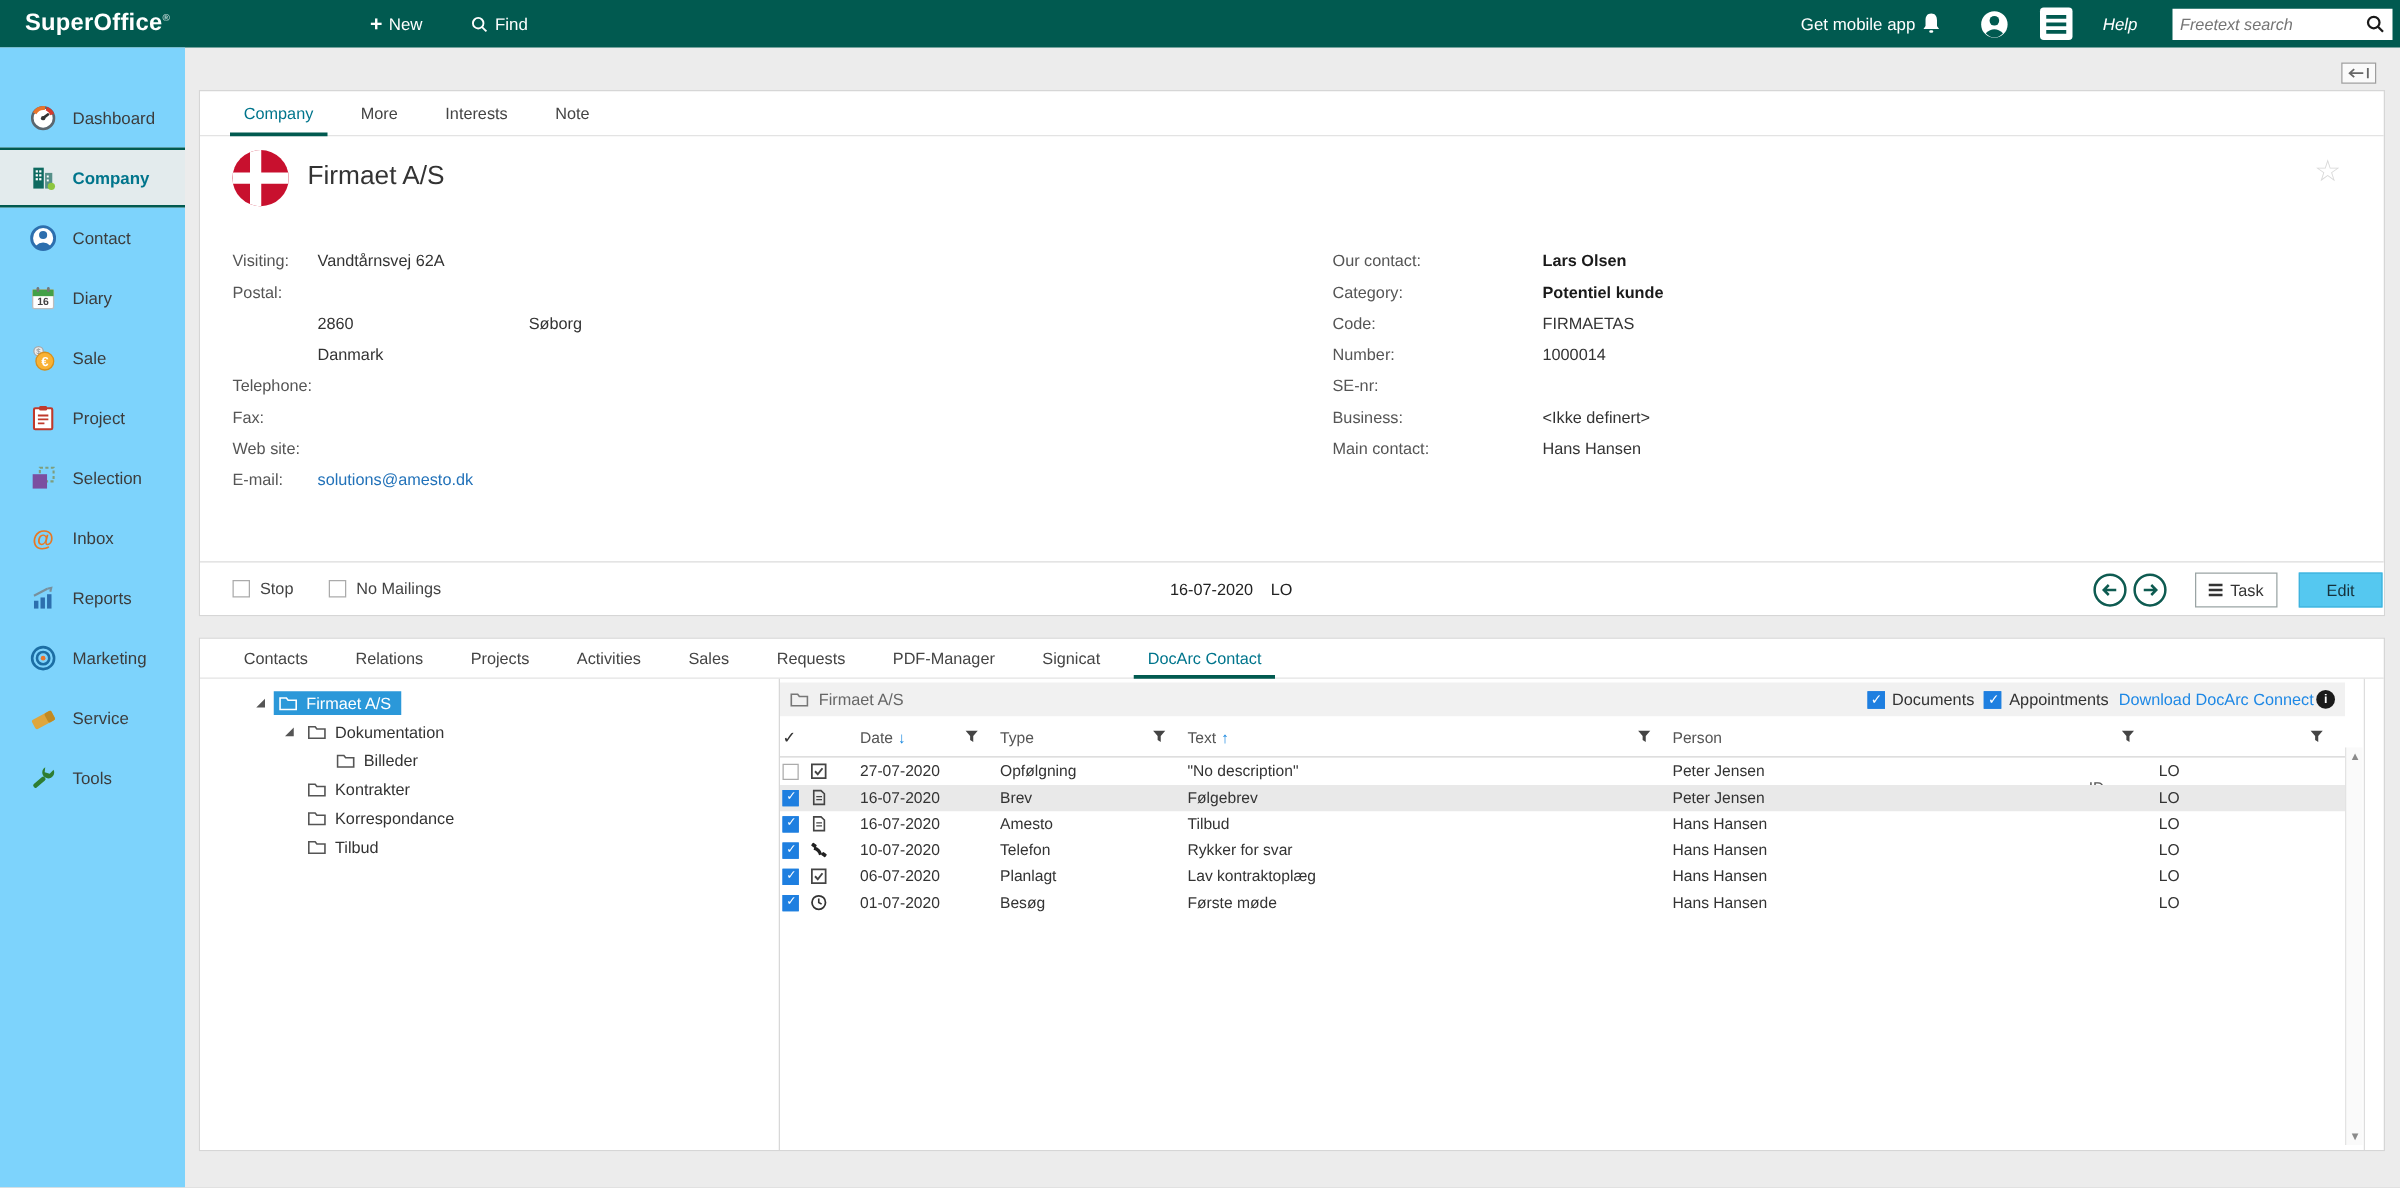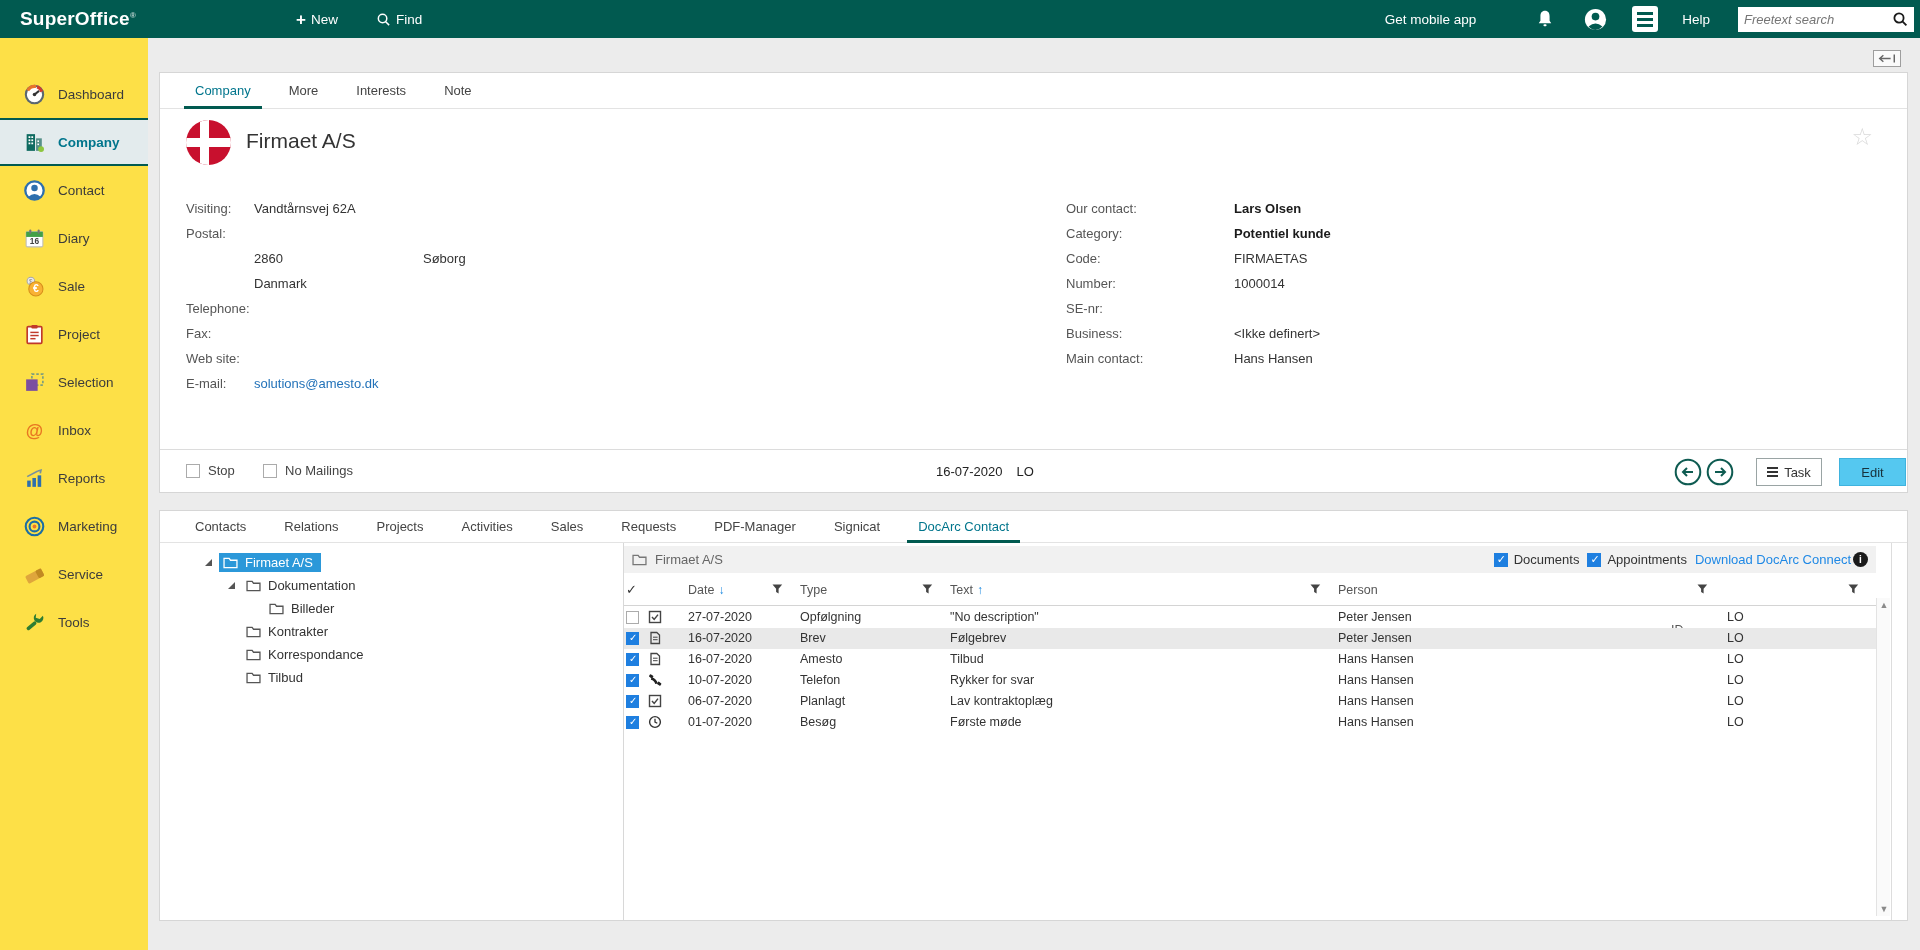--- a/index.html
+++ b/index.html
@@ -11,32 +11,32 @@
   }
   
   .topbar { position:absolute; left:0; top:0; width:1920px; height:38px;
     background:#015A50; color:#fff; display:flex; align-items:center; }
   .logo { font-size:19px; font-weight:bold; letter-spacing:.2px; margin-left:20px; }
   .logo sup { font-size:8px; opacity:.75; }
   .topbar-item { display:flex; align-items:center; gap:5px; font-size:13.5px; cursor:pointer; }
   .tb-new { margin-left:160px; } .tb-find { margin-left:38px; }
   .plus { font-size:17px; font-weight:bold; line-height:1; }
   .tb-right { position:absolute; right:0; top:0; height:38px; display:flex; align-items:center; }
-  .tb-mobile { margin-right:56px; }
+  .tb-mobile { }
   .tb-icon { width:26px; height:26px; display:flex; align-items:center; justify-content:center; margin-right:24px; cursor:pointer; }
   .burger { width:30px; height:26px; background:#fff; border-radius:3px; display:flex; flex-direction:column; justify-content:center; gap:3px; align-items:center; }
   .burger span { display:block; width:16px; height:3px; background:#015A50; }
-  .tb-help { margin-right:28px; font-size:13.5px; cursor:pointer; }
+  .tb-help { margin-right:28px; font-size:13.5px; cursor:pointer;font-style:italic; }
   .searchbox { width:176px; height:25px; background:#fff; margin-right:6px; display:flex; align-items:center; padding:0 6px; }
   .searchbox input { flex:1; border:none; outline:none; font-style:italic; font-size:13px; color:#555; font-family:inherit; width:120px; }
   
   .collapse-chip { position:absolute; width:28px; height:17px; background:#FAFAFA;
     border:1px solid #9E9E9E; display:flex; align-items:center; justify-content:center; cursor:pointer; }
   
-  .sidebar { position:absolute; left:0; top:38px; width:148px; height:912px; background:#fde047; }
+  .sidebar { position:absolute; left:0; top:38px; width:148px; height:912px; background:#7dd3fc; }
   .sidebar-item { position:relative; height:48px; display:flex; align-items:center; cursor:pointer; }
   .sidebar-item .icn { width:24px; height:24px; margin-left:22px; display:flex; align-items:center; justify-content:center; }
   .sidebar-item .lbl { margin-left:12px; font-size:13.5px; color:#3C3C3C; }
   .sidebar-item.active { background:#E3EBED; border-top:2px solid #015A50; border-bottom:2px solid #015A50; }
   .sidebar-item.active .lbl { color:#00758C; font-weight:bold; }
   .sidebar-items { position:absolute; top:32px; left:0; right:0; }
   
   .card { position:absolute; background:#fff; border:1px solid #D6D6D6; }
   #card-top { left:159px; top:72px; width:1749px; height:421px; }
   #panel-bottom { left:159px; top:510px; width:1749px; height:411px; }

